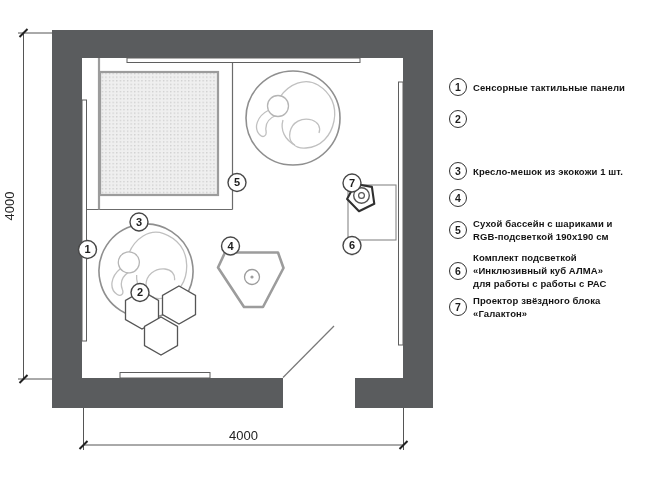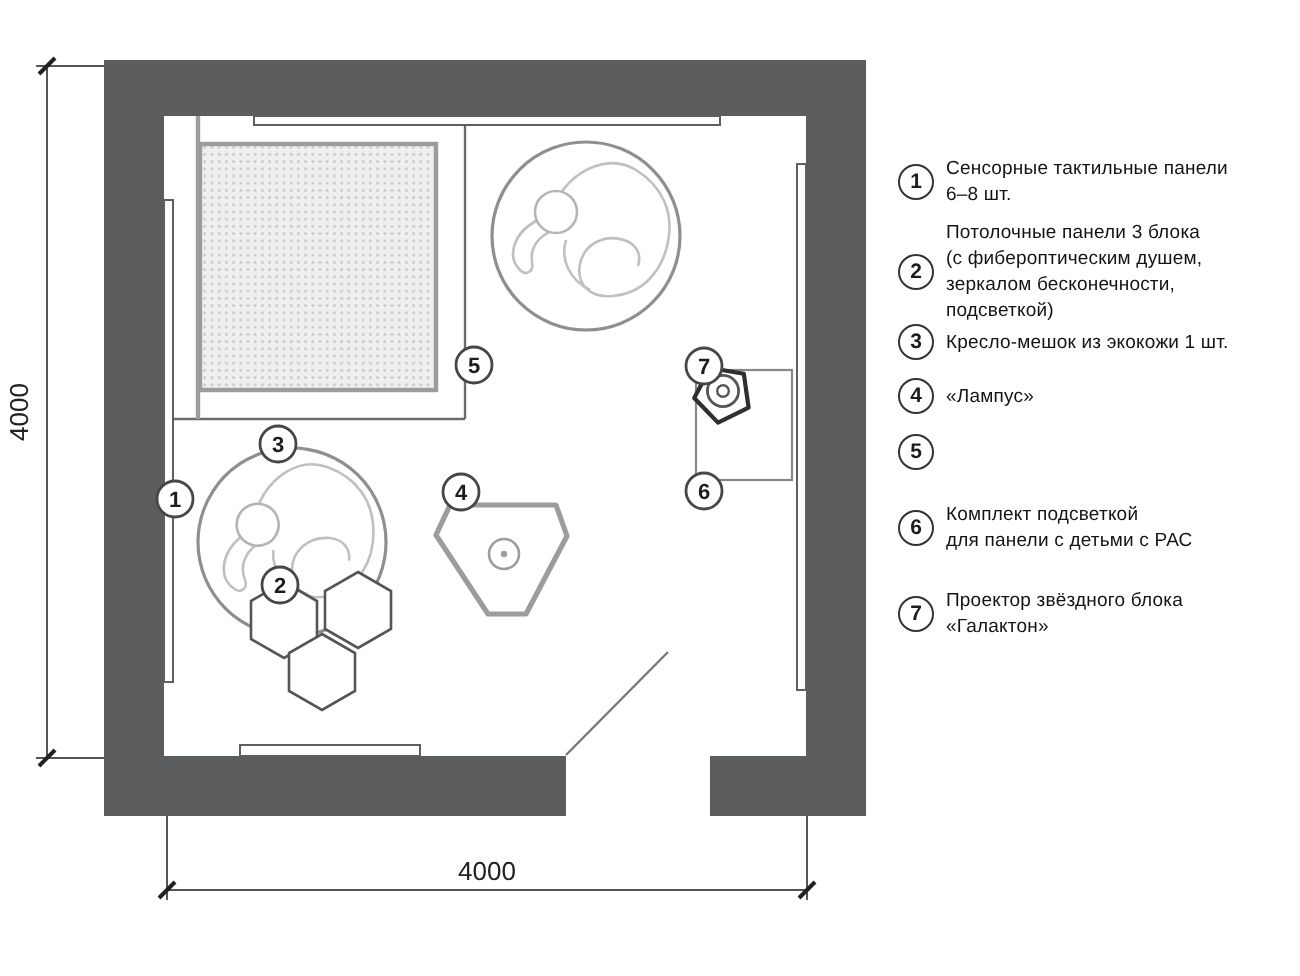--- a/index.html
+++ b/index.html
@@ -6,21 +6,21 @@
   .stage{position:relative;width:650px;height:488px;background:#fff;overflow:hidden;
          font-family:"Liberation Sans",sans-serif;}
   .plan-svg{position:absolute;left:0;top:0;}
   .callout-num{font-family:"Liberation Sans",sans-serif;font-size:11px;font-weight:700;fill:#1d1d1d;text-anchor:middle;}
   .dim-label{font-family:"Liberation Sans",sans-serif;font-size:13px;fill:#222;text-anchor:middle;}
   .legend{position:absolute;left:0;top:0;width:650px;height:488px;pointer-events:none;}
   .legend-item{position:absolute;left:449px;display:flex;align-items:center;gap:6px;width:200px;}
   .legend-num{flex:none;width:16px;height:16px;border:1.5px solid #333;border-radius:50%;
               display:flex;align-items:center;justify-content:center;
               font-size:10.5px;font-weight:700;color:#1d1d1d;background:#fff;}
-  .legend-text{font-size:9.5px;line-height:13px;font-weight:400;color:#141414;letter-spacing:0.1px;width:176px;}
+  .legend-text{font-size:9.5px;line-height:13px;font-weight:700;color:#141414;letter-spacing:0.1px;width:176px;}
 </style>
 </head>
 <body>
 
 <div class="stage">
 
   <svg class="plan-svg" width="650" height="488" viewBox="0 0 650 488">
     <defs>
       <pattern id="dotgrid" width="3.6" height="3.6" patternUnits="userSpaceOnUse">
         <rect width="3.6" height="3.6" fill="#efefef"></rect>
@@ -120,67 +120,64 @@
   </svg>
 
   <div class="legend">
 
     <div class="legend-item" style="top:78px">
       <div class="legend-num">
           <span>1</span>
         </div>
       <div class="legend-text">
         <div>Сенсорные тактильные панели</div>
-        <div>6–8 шт.</div>
       </div>
     </div>
 
     <div class="legend-item" style="top:110px">
       <div class="legend-num">
           <span>2</span>
         </div>
-      <div class="legend-text">
-        <div>Потолочные панели 3 блока</div>
-        <div>(с фибероптическим душем,</div>
-        <div>зеркалом бесконечности,</div>
-        <div>подсветкой)</div>
-      </div>
     </div>
 
     <div class="legend-item" style="top:162px">
       <div class="legend-num">
           <span>3</span>
         </div>
       <div class="legend-text">
         <div>Кресло-мешок из экокожи 1 шт.</div>
       </div>
     </div>
 
     <div class="legend-item" style="top:189px">
       <div class="legend-num">
           <span>4</span>
         </div>
       <div class="legend-text">
-        <div>«Лампус»</div>
       </div>
     </div>
 
     <div class="legend-item" style="top:217px">
       <div class="legend-num">
           <span>5</span>
         </div>
+      <div class="legend-text">
+        <div>Сухой бассейн с шариками и</div>
+        <div>RGB-подсветкой 190х190 см</div>
+      </div>
     </div>
 
     <div class="legend-item" style="top:251px">
       <div class="legend-num">
           <span>6</span>
         </div>
       <div class="legend-text">
         <div>Комплект подсветкой</div>
-        <div>для панели с детьми с РАС</div>
+        <div>«Инклюзивный куб АЛМА»</div>
+        <div>для работы с работы с РАС</div>
       </div>
     </div>
 
     <div class="legend-item" style="top:294px">
       <div class="legend-num">
           <span>7</span>
         </div>
       <div class="legend-text">
         <div>Проектор звёздного блока</div>
         <div>«Галактон»</div>

